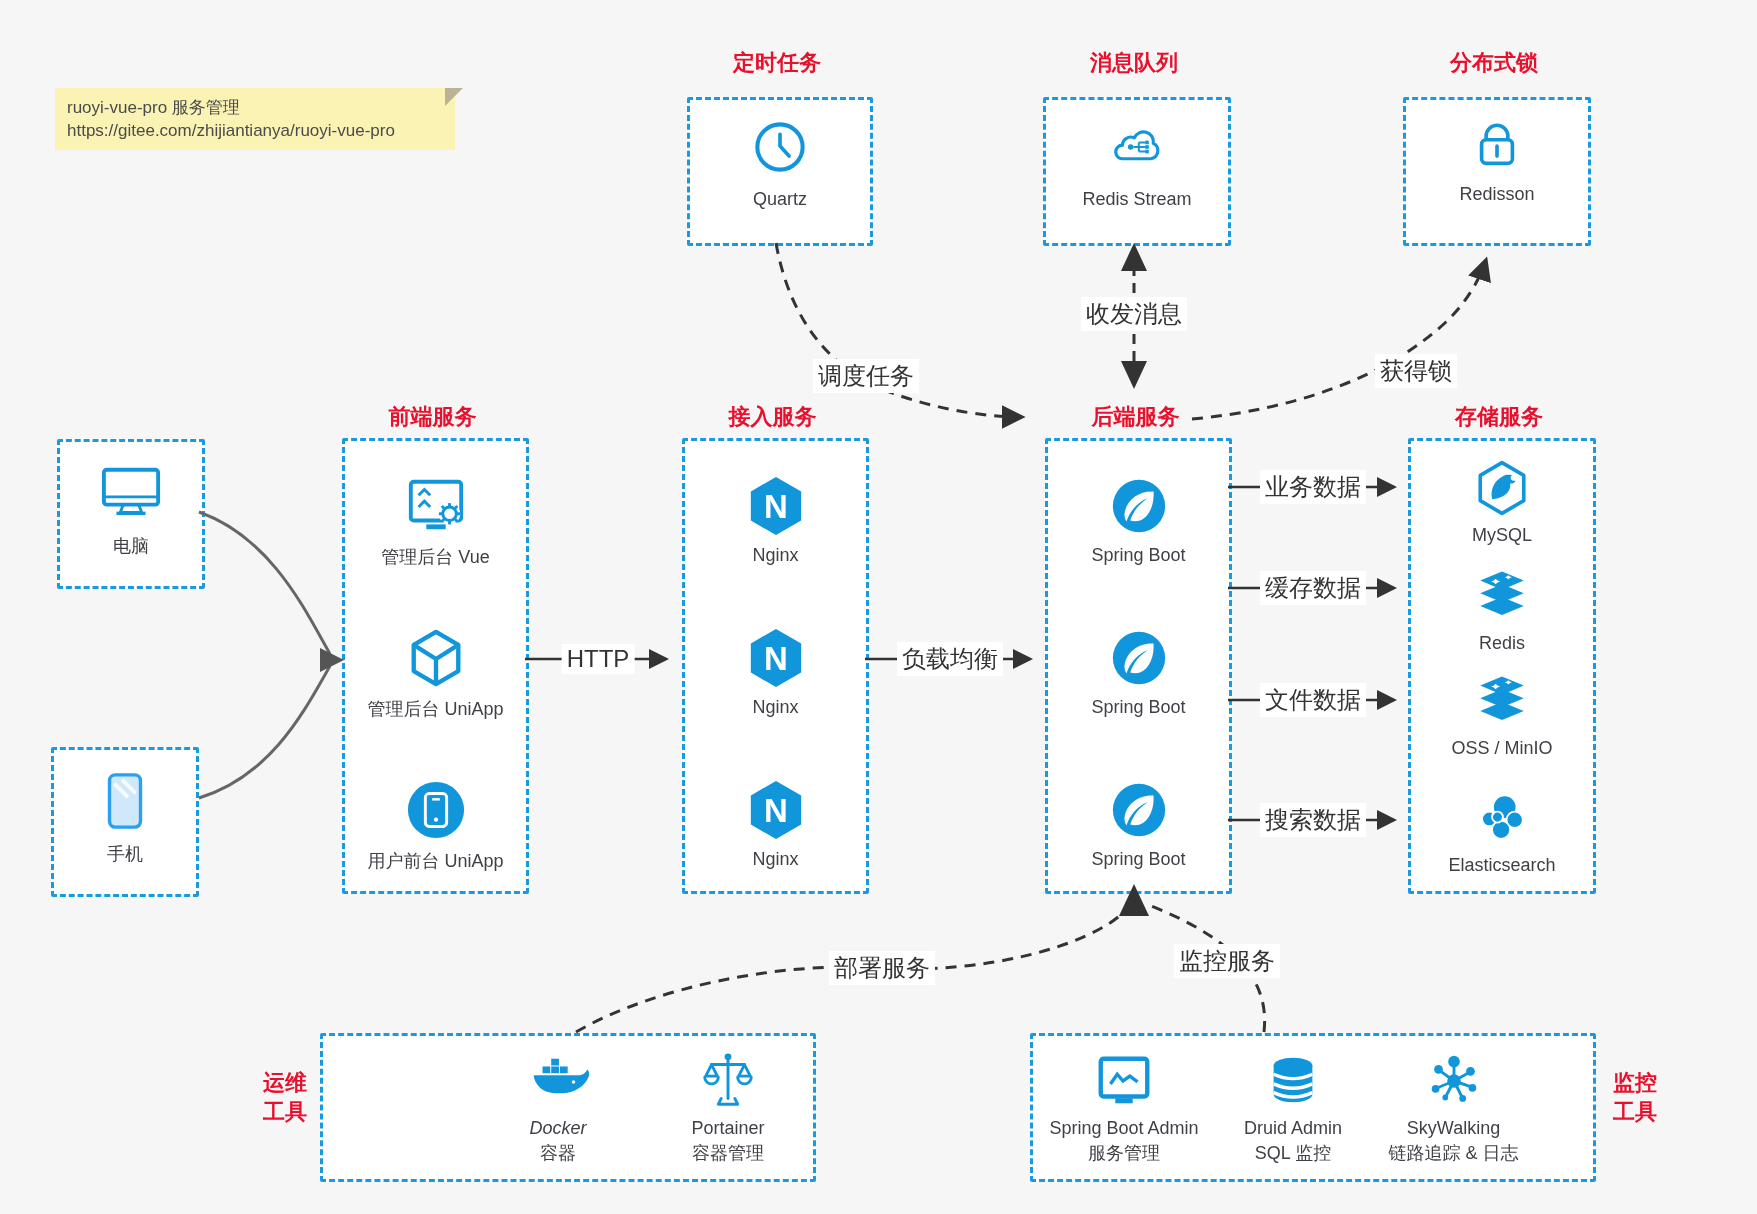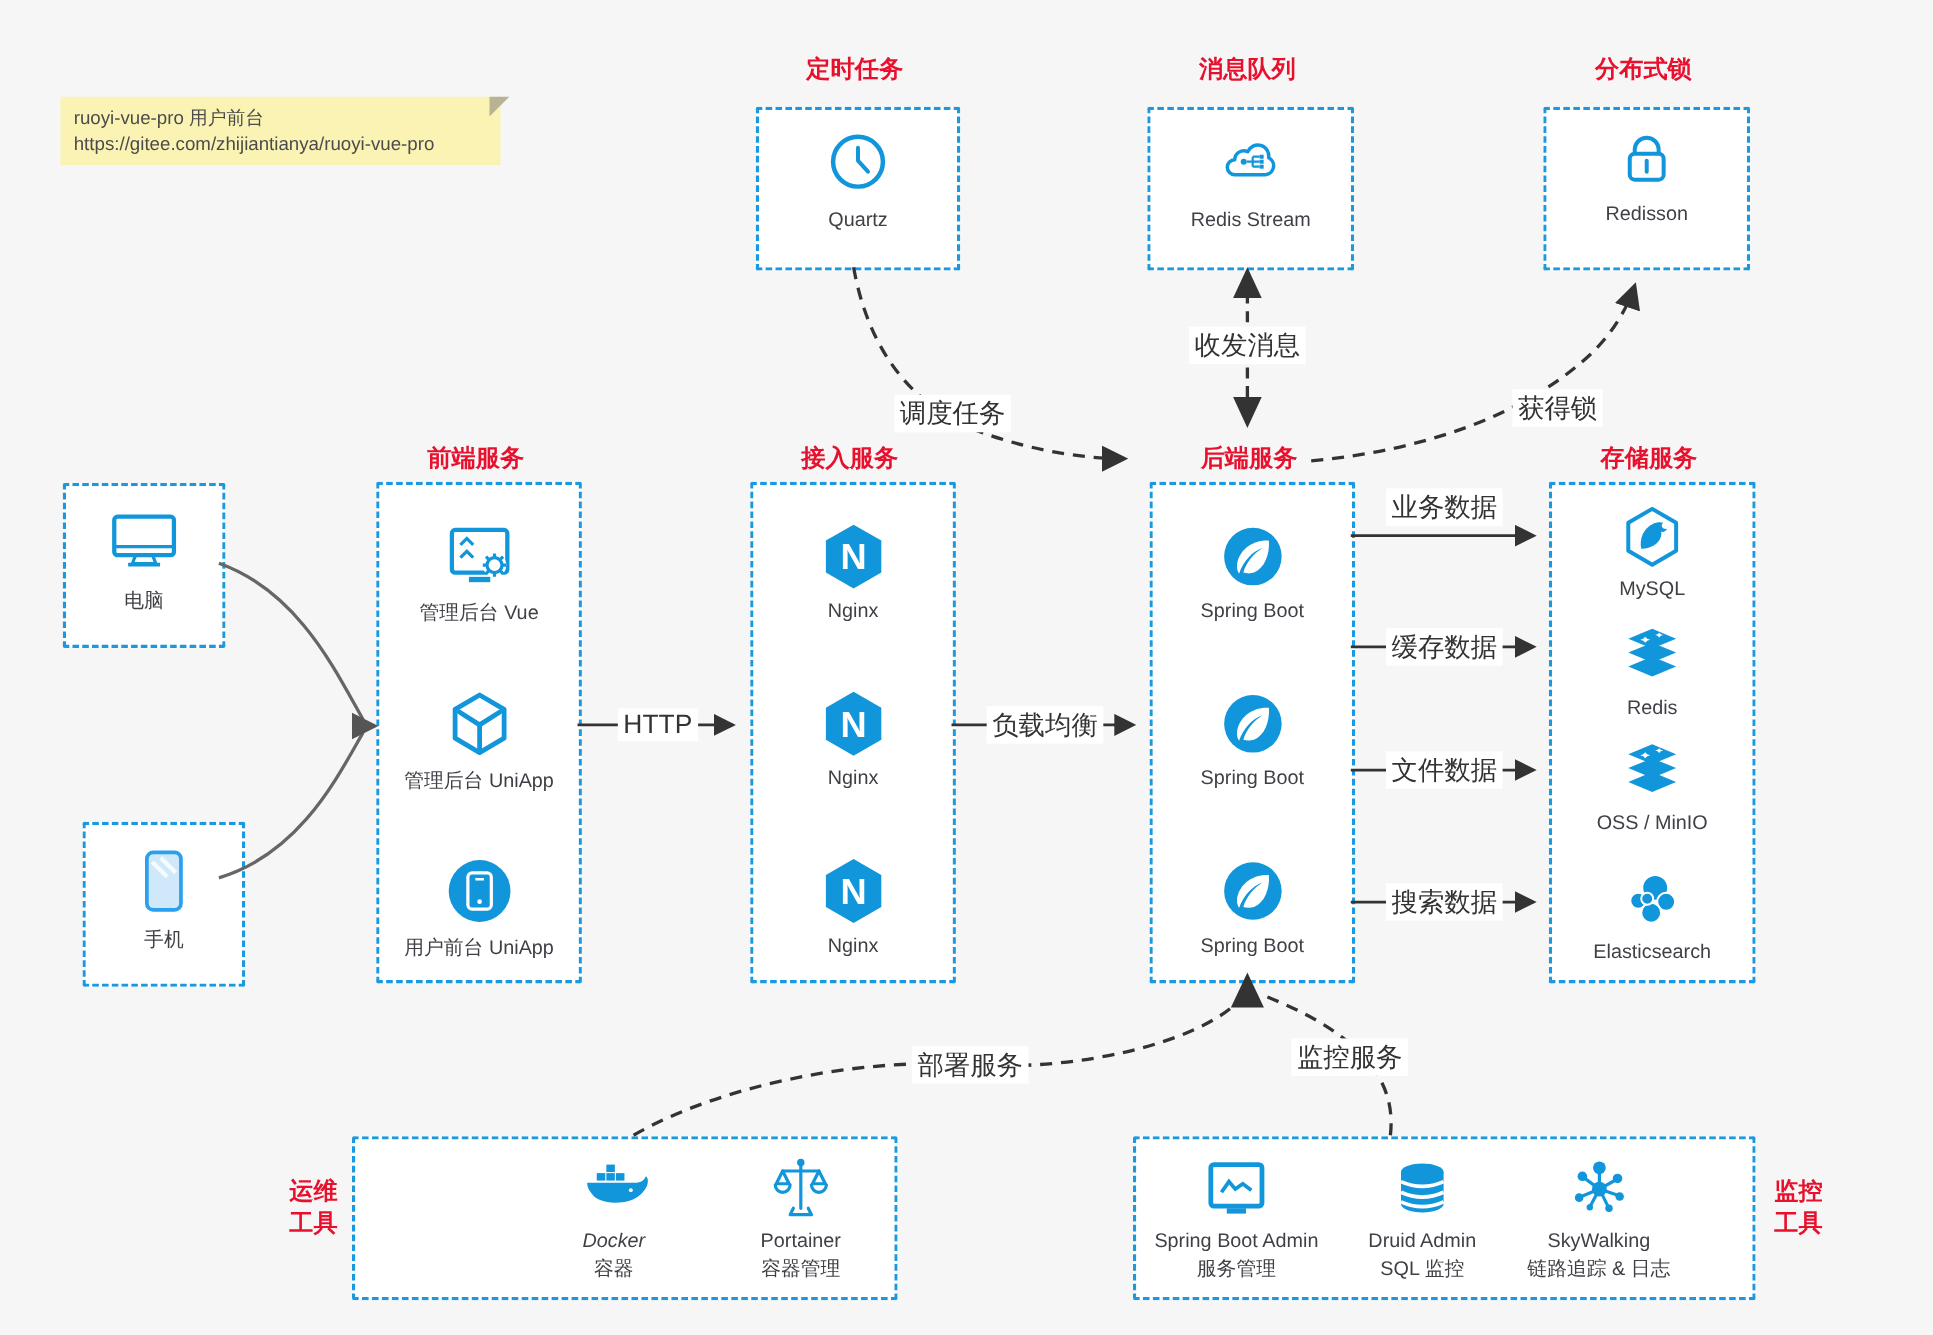--- a/index.html
+++ b/index.html
@@ -51,21 +51,21 @@
       <path d="M1192,419 C1292,410 1386,378 1446,322 C1468,301 1480,278 1486,260" stroke="#333" stroke-width="3" stroke-dasharray="11 8" marker-end="url(#ah)"></path>
       <path d="M576,1032 C652,988 778,961 884,968 C980,974 1086,948 1124,912" stroke="#333" stroke-width="3" stroke-dasharray="11 8"></path>
       <path d="M1264,1032 C1268,996 1256,946 1146,904" stroke="#333" stroke-width="3" stroke-dasharray="11 8"></path>
       <polygon points="1134,884 1119,916 1149,916" fill="#333"></polygon>
     </g>
   </svg>
 
   <div class="note">
     <div class="note-fold"></div>
     <div class="note-text">
-      <div>ruoyi-vue-pro 用户前台</div>
+      <div>ruoyi-vue-pro 服务管理</div>
       <div>https://gitee.com/zhijiantianya/ruoyi-vue-pro</div>
     </div>
   </div>
 
   <div class="red-title" style="left:687px;top:48px;width:180px;">定时任务</div>
   <div class="red-title" style="left:1043px;top:48px;width:182px;font-family:Liberation Mono, monospace;">消息队列</div>
   <div class="red-title" style="left:1403px;top:48px;width:182px;">分布式锁</div>
 
   <div class="box" style="left:687px;top:97px;width:180px;height:143px;">
     <div class="col-item" style="top:18px;">
@@ -115,21 +115,21 @@
           <rect x="-28" y="-24" width="56" height="36" rx="3" stroke="#1296db" stroke-width="4" fill="none"></rect>
           <line x1="-28" y1="4" x2="28" y2="4" stroke="#1296db" stroke-width="3"></line>
           <path d="M-8,12 l-3,8 h22 l-3,-8" stroke="#1296db" stroke-width="3" fill="none"></path>
           <line x1="-15" y1="21" x2="15" y2="21" stroke="#1296db" stroke-width="3.5"></line>
         </svg>
       </span>
       <span class="lbl" style="margin-top:10px;">电脑</span>
     </div>
   </div>
 
-  <div class="box" style="left:75px;top:747px;width:142px;height:144px;">
+  <div class="box" style="left:51px;top:747px;width:142px;height:144px;">
     <div class="col-item" style="top:20px;">
       <span class="icon" style="width:62px;height:62px;">
         <svg width="62" height="62" viewBox="-32 -32 64 64">
           <rect x="-16" y="-27" width="32" height="54" rx="6" fill="#cfe9fb" stroke="#2aa0ee" stroke-width="3.5"></rect>
           <path d="M-11,-18 L3,-4 M-3,-22 L11,-8" stroke="#fff" stroke-width="4" opacity="0.85"></path>
         </svg>
       </span>
       <span class="lbl" style="margin-top:10px;">手机</span>
     </div>
   </div>
@@ -396,21 +396,21 @@
           </g>
         </svg>
       </span>
       <span class="lbl" style="margin-top:6px;">SkyWalking</span>
       <span class="sub">链路追踪 &amp; 日志</span>
     </div>
   </div>
 
   <span class="edge-label" style="left:598px;top:659px;">HTTP</span>
   <span class="edge-label" style="left:950px;top:659px;">负载均衡</span>
-  <span class="edge-label" style="left:1313px;top:461px;">业务数据</span>
+  <span class="edge-label" style="left:1313px;top:487px;">业务数据</span>
   <span class="edge-label" style="left:1313px;top:588px;">缓存数据</span>
   <span class="edge-label" style="left:1313px;top:700px;">文件数据</span>
   <span class="edge-label" style="left:1313px;top:820px;">搜索数据</span>
   <span class="edge-label" style="left:866px;top:376px;">调度任务</span>
   <span class="edge-label" style="left:1134px;top:314px;">收发消息</span>
   <span class="edge-label" style="left:1416px;top:371px;">获得锁</span>
   <span class="edge-label" style="left:882px;top:968px;">部署服务</span>
   <span class="edge-label" style="left:1227px;top:961px;">监控服务</span>
 
 </div>

